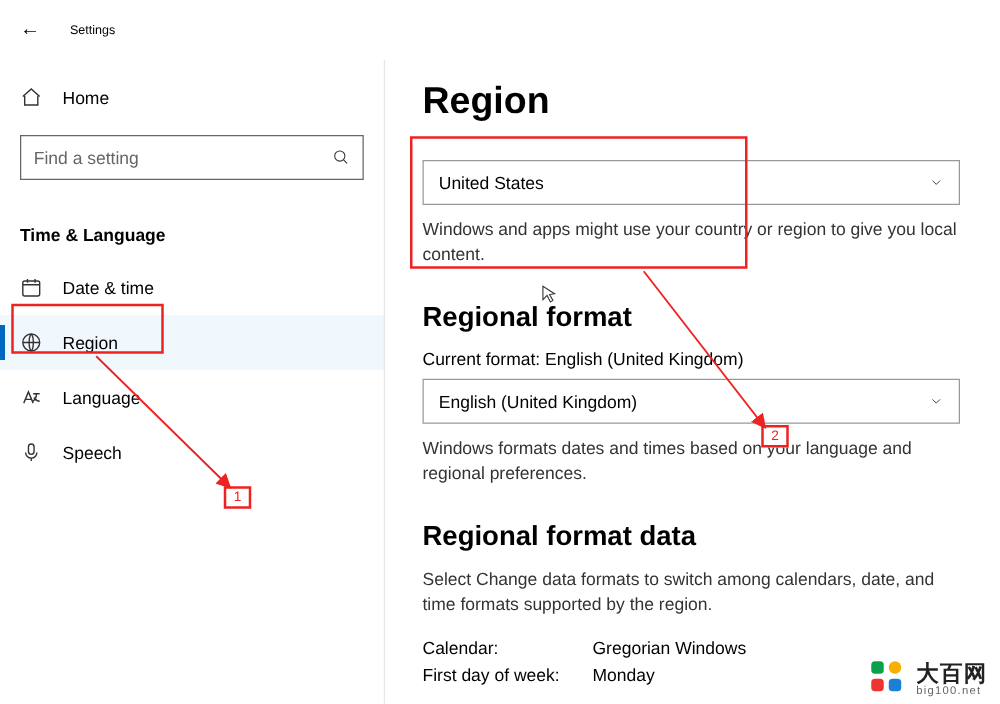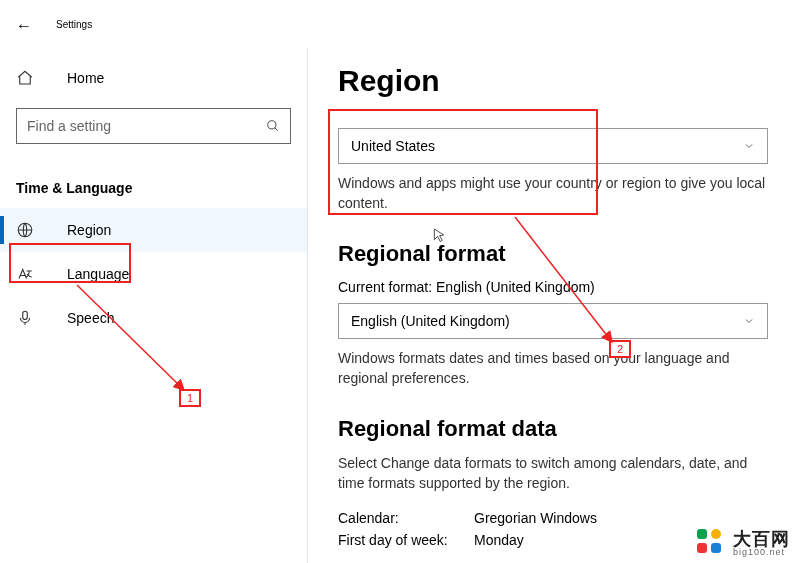--- a/index.html
+++ b/index.html
@@ -2,21 +2,21 @@
 <html><head>
   <meta charset="utf-8">
   <style>
     * { margin: 0; padding: 0; box-sizing: border-box; font-family: "Segoe UI", sans-serif; }
     body { width: 800px; height: 563px; background: #fff; color: #000; position: relative; overflow: hidden; }
     .topbar { display: flex; align-items: center; height: 48px; padding: 0 16px; gap: 24px; }
     .back { font-size: 16px; cursor: pointer; }
     .title { font-size: 10px; }
     .layout { display: flex; height: calc(563px - 48px); }
     .sidebar { width: 308px; border-right: 1px solid #e6e6e6; padding: 8px 0 0 0; }
-    .nav-item { display: flex; align-items: center; gap: 33px; height: 44px; padding: 0 16px; cursor: pointer; font-size: 14px; position: relative; }
+    .nav-item { display: flex; align-items: center; gap: 16px; height: 44px; padding: 0 16px; cursor: pointer; font-size: 14px; position: relative; }
     .nav-item.selected { background: rgba(0,120,215,0.06); }
     .nav-item.selected::before { content:""; position:absolute; left:0; top:8px; bottom:8px; width:4px; background:#0067C0; }
     .icon { width: 18px; height: 18px; display: inline-flex; align-items: center; justify-content: center; color: #333; }
     .icon svg { width: 18px; height: 18px; stroke: currentColor; fill: none; stroke-width: 1.5; }
     .search { margin: 8px 16px 36px 16px; display:flex; align-items:center; border:1px solid #666; height:36px; padding:0 10px; font-size:14px; color:#666; justify-content:space-between; }
     .cat { font-weight: 600; font-size: 14px; padding: 0 16px 12px 16px; }
     .main { flex:1; padding: 16px 30px 0 30px; overflow: hidden; font-size: 14px; }
     h1 { font-size: 30px; font-weight: 600; margin-bottom: 30px; }
     h2 { font-size: 22px; font-weight: 600; margin: 28px 0 12px 0; }
     .helper { color:#333; margin-top:10px; line-height:1.4; max-width:430px; }
@@ -60,20 +60,29 @@
       <span>Find a setting</span>
       <span class="icon" style="width:14px;height:14px">
         <svg viewBox="0 0 24 24">
             <circle cx="10" cy="10" r="7"></circle>
             <path d="m20 20-5-5"></path>
           </svg>
       </span>
     </div>
     <div class="cat">Time &amp; Language</div>
 
+    <div class="nav-item">
+      <span class="icon">
+        <svg viewBox="0 0 24 24">
+            <rect x="3" y="5" width="18" height="16" rx="2"></rect>
+            <path d="M3 9h18M8 3v4M16 3v4"></path>
+          </svg>
+      </span>
+      <span>Date &amp; time</span>
+    </div>
     <div class="nav-item selected">
       <span class="icon">
         <svg viewBox="0 0 24 24">
             <circle cx="12" cy="12" r="9"></circle>
             <path d="M3 12h18M12 3c3 3 3 15 0 18M12 3c-3 3-3 15 0 18"></path>
           </svg>
       </span>
       <span>Region</span>
     </div>
     <div class="nav-item">

